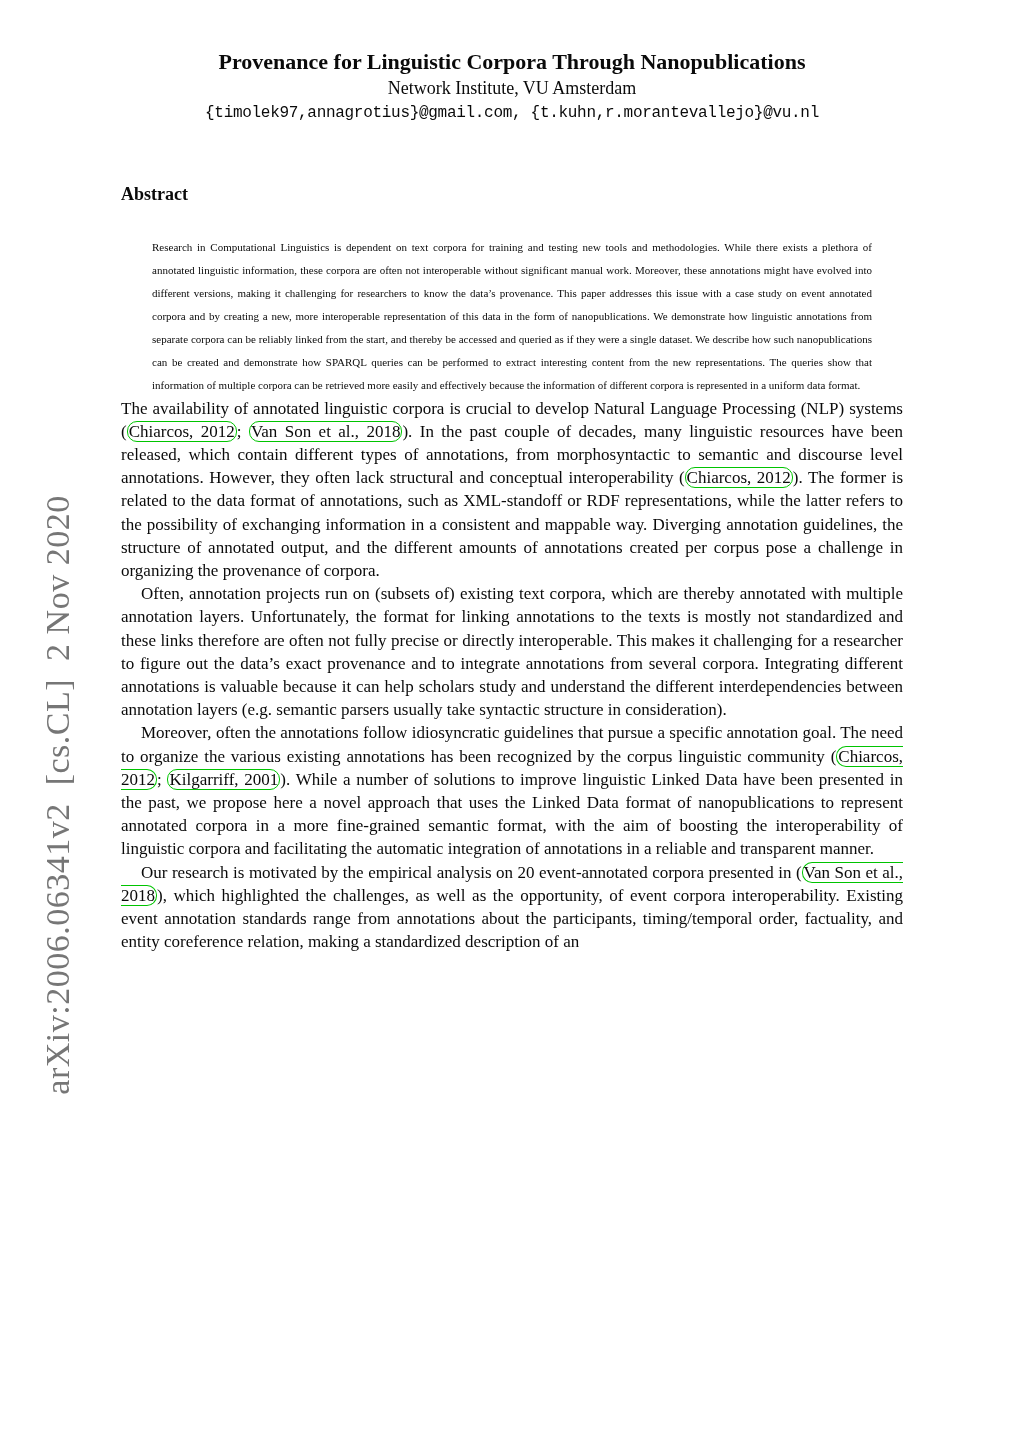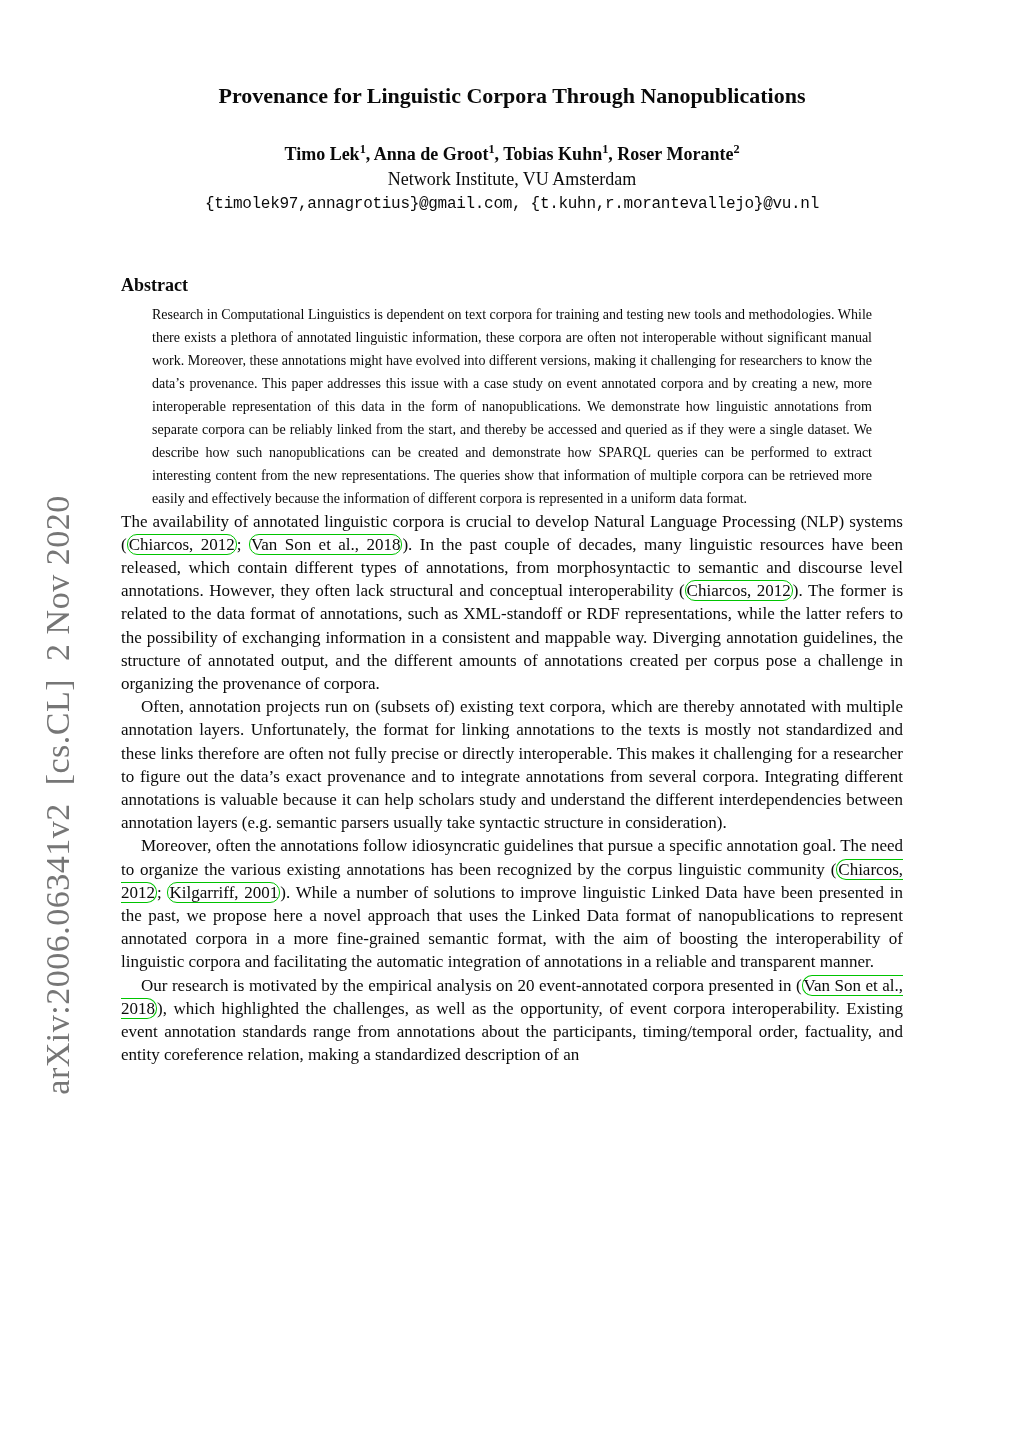--- a/index.html
+++ b/index.html
@@ -16,21 +16,21 @@
     position: absolute;
     left: 58px;
     top: 795px;
     transform: translate(-50%, -50%) rotate(-90deg);
     white-space: pre;
     font-size: 34px;
     letter-spacing: 0.5px;
     color: #767676;
     font-family: "Liberation Serif", serif;
   }
-  .content { width: 782px; margin: 0 auto; padding-top: 82px; }
+  .content { width: 782px; margin: 0 auto; padding-top: 48px; }
   .title {
     margin: 0;
     font-size: 22px;
     font-weight: bold;
     text-align: center;
     line-height: 1.25;
   }
   .authors {
     margin-top: 32px;
     text-align: center;
@@ -46,23 +46,23 @@
     line-height: 25px;
     letter-spacing: -0.3px;
   }
   sup { font-size: 68%; line-height: 0; }
   .abstract-heading {
     margin: 58px 0 0 0;
     font-size: 18px;
     font-weight: bold;
   }
   .abstract-body {
-    margin: 7px 0 0 0;
+    margin: 31px 0 0 0;
     padding: 0 31px;
-    font-size: 14px;
+    font-size: 11px;
     line-height: 23px;
     text-align: justify;
   }
   .section-heading { margin: 16px 0 13px 0; font-size: 19.5px; font-weight: bold; }
   .sec-num { margin-right: 18px; }
   .para { margin: 0; font-size: 17px; line-height: 23.2px; text-align: justify; }
   .para.indent { text-indent: 20px; font-family: Liberation Serif, serif; }
   .cite {
     border: 1.5px solid #00c400;
     border-radius: 10px;
@@ -73,21 +73,20 @@
 <body>
 
 <div class="page">
 
   <div class="watermark">arXiv:2006.06341v2  [cs.CL]  2 Nov 2020</div>
 
   <div class="content">
 
     <h1 class="title">Provenance for Linguistic Corpora Through Nanopublications</h1>
 
-    <div class="authors">Timo Lek<sup>1</sup>, Anna de Groot<sup>1</sup>, Tobias Kuhn<sup>1</sup>, Roser Morante<sup>2</sup></div>
 
 
 
     <div class="affil">Network Institute, VU Amsterdam</div>
 
     <div class="emails">{timolek97,annagrotius}@gmail.com, {t.kuhn,r.morantevallejo}@vu.nl</div>
 
     <h2 class="abstract-heading">Abstract</h2>
 
     <p class="abstract-body">Research in Computational Linguistics is dependent on text corpora for training and testing new tools and methodologies. While there exists a plethora of annotated linguistic information, these corpora are often not interoperable without significant manual work. Moreover, these annotations might have evolved into different versions, making it challenging for researchers to know the data’s provenance. This paper addresses this issue with a case study on event annotated corpora and by creating a new, more interoperable representation of this data in the form of nanopublications. We demonstrate how linguistic annotations from separate corpora can be reliably linked from the start, and thereby be accessed and queried as if they were a single dataset. We describe how such nanopublications can be created and demonstrate how SPARQL queries can be performed to extract interesting content from the new representations. The queries show that information of multiple corpora can be retrieved more easily and effectively because the information of different corpora is represented in a uniform data format.</p>

